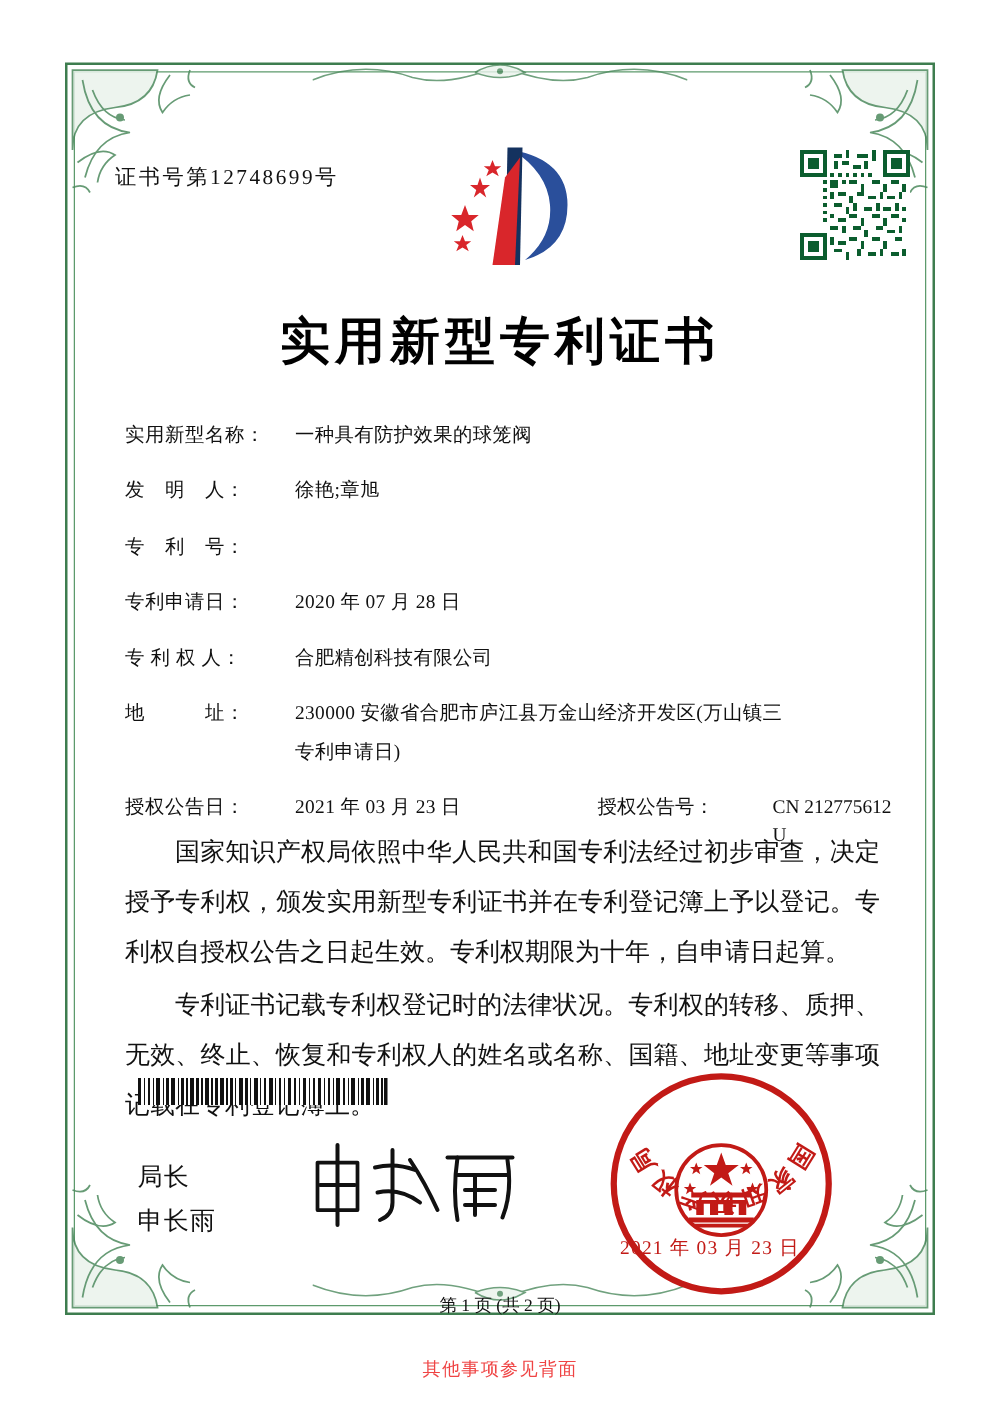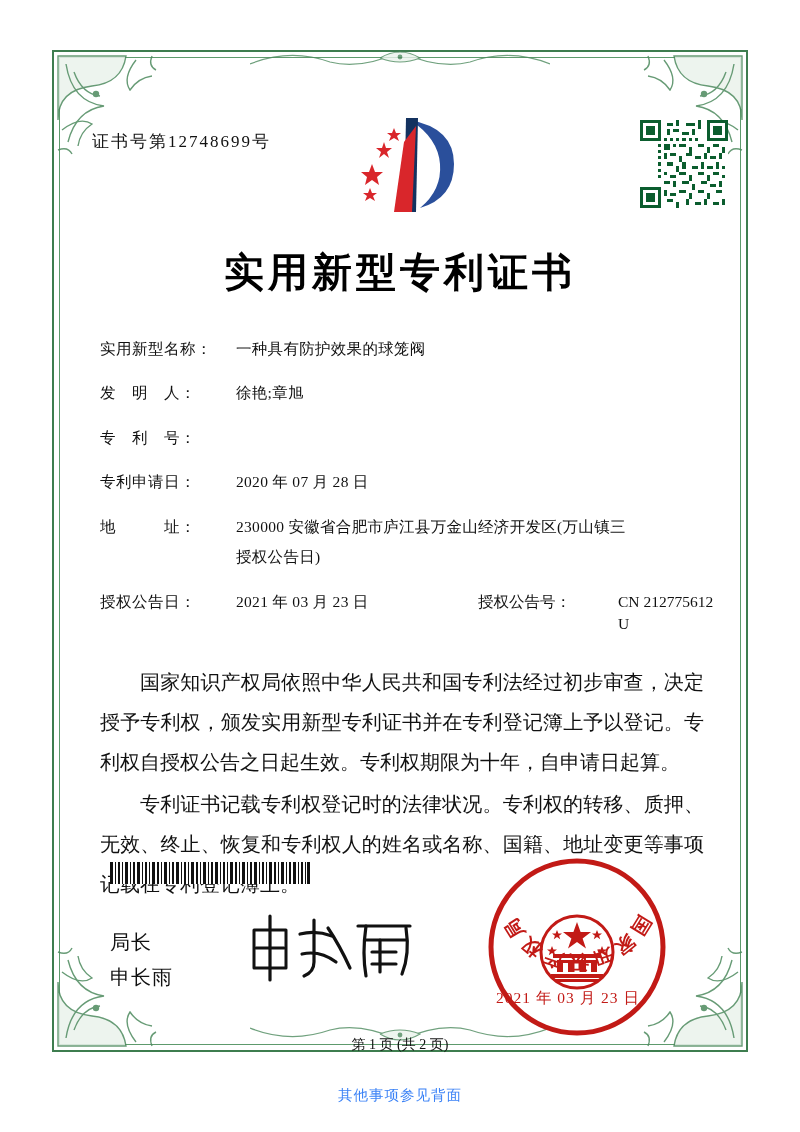--- a/index.html
+++ b/index.html
@@ -196,21 +196,21 @@
     text-align: center;
     font-size: 14px;
     color: #111;
   }
   .footnote {
     position: absolute;
     left: 0; top: 1086px;
     width: 800px;
     text-align: center;
     font-size: 14.5px;
-    color: #3b82f6;
+    color: #ef4444;
     letter-spacing: 1px;
   }
 </style>
 </head>
 <body>
 
 <div class="cert-page">
 
   <div class="border-outer"></div>
   <div class="border-inner"></div>
@@ -428,26 +428,30 @@
 
     <div class="field-row">
       <div class="field-label">专　利　号：</div>
     </div>
 
     <div class="field-row">
       <div class="field-label">专利申请日：</div>
       <div class="field-value">2020 年 07 月 28 日</div>
     </div>
 
+    <div class="field-row">
+      <div class="field-label">专 利 权 人：</div>
+      <div class="field-value">合肥精创科技有限公司</div>
+    </div>
 
     <div class="field-row">
       <div class="field-label">地　　　址：</div>
       <div class="field-value">
         <span>230000 安徽省合肥市庐江县万金山经济开发区(万山镇三</span>
-        <span class="second-line">授权公告日)</span>
+        <span class="second-line">专利申请日)</span>
       </div>
     </div>
 
     <div class="field-row pair">
       <div class="field-label">授权公告日：</div>
       <div class="field-value">2021 年 03 月 23 日</div>
       <div class="label2">授权公告号：</div>
       <div class="value2">CN 212775612 U</div>
     </div>
 

